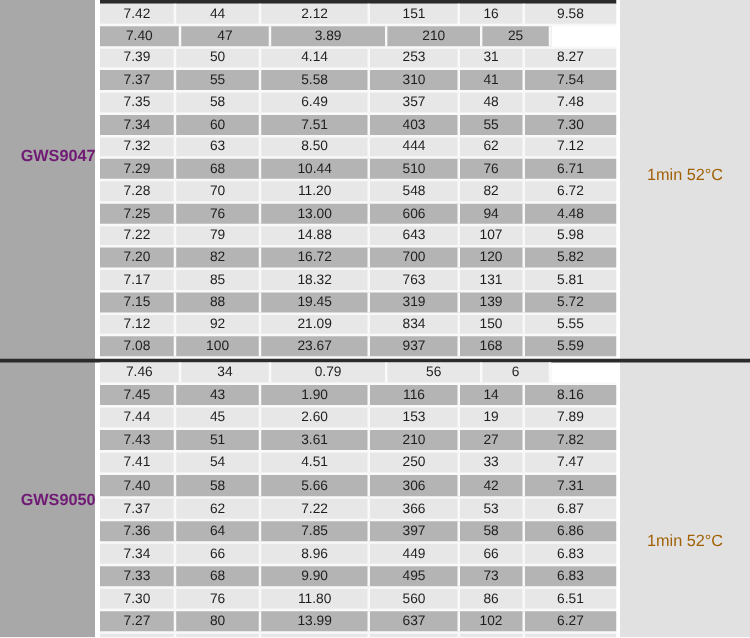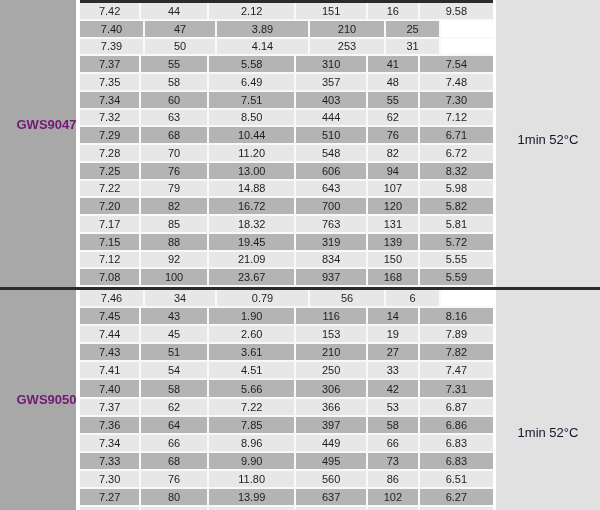--- a/index.html
+++ b/index.html
@@ -25,21 +25,21 @@
   .model-label.m1{top:116px;}
   .model-label.m2{top:375px;margin-top:16px;}
   
   .right-col{
     position:absolute;left:496px;top:0;width:104px;height:510px;
     background:#e1e1e1;
   }
   .cond-label{
     position:absolute;left:0;width:104px;
     text-align:center;
-    font-size:13px;color:#0f172a;line-height:16px;
+    font-size:13px;color:#a16207;line-height:16px;
     white-space:nowrap;
   }
   .cond-label.p1{top:132px;}
   .cond-label.p2{top:425px;}
   
   .top-bar{
     position:absolute;left:80px;top:0;width:413px;height:3px;
     background:#2b2b2b;
   }
   
@@ -104,20 +104,21 @@
         <div class="cell c2">3.89</div>
         <div class="cell c3">210</div>
         <div class="cell c4">25</div>
       </div>
       <div class="row light">
         <div class="cell c0">7.39</div>
         <div class="cell c1">50</div>
         <div class="cell c2">4.14</div>
         <div class="cell c3">253</div>
         <div class="cell c4">31</div>
+        <div class="cell c5">8.27</div>
       </div>
       <div class="row dark">
         <div class="cell c0">7.37</div>
         <div class="cell c1">55</div>
         <div class="cell c2">5.58</div>
         <div class="cell c3">310</div>
         <div class="cell c4">41</div>
         <div class="cell c5">7.54</div>
       </div>
       <div class="row light">
@@ -159,21 +160,21 @@
         <div class="cell c3">548</div>
         <div class="cell c4">82</div>
         <div class="cell c5">6.72</div>
       </div>
       <div class="row dark">
         <div class="cell c0">7.25</div>
         <div class="cell c1">76</div>
         <div class="cell c2">13.00</div>
         <div class="cell c3">606</div>
         <div class="cell c4">94</div>
-        <div class="cell c5">8.32</div>
+        <div class="cell c5">4.48</div>
       </div>
       <div class="row light">
         <div class="cell c0">7.22</div>
         <div class="cell c1">79</div>
         <div class="cell c2">14.88</div>
         <div class="cell c3">643</div>
         <div class="cell c4">107</div>
         <div class="cell c5">5.98</div>
       </div>
       <div class="row dark">

